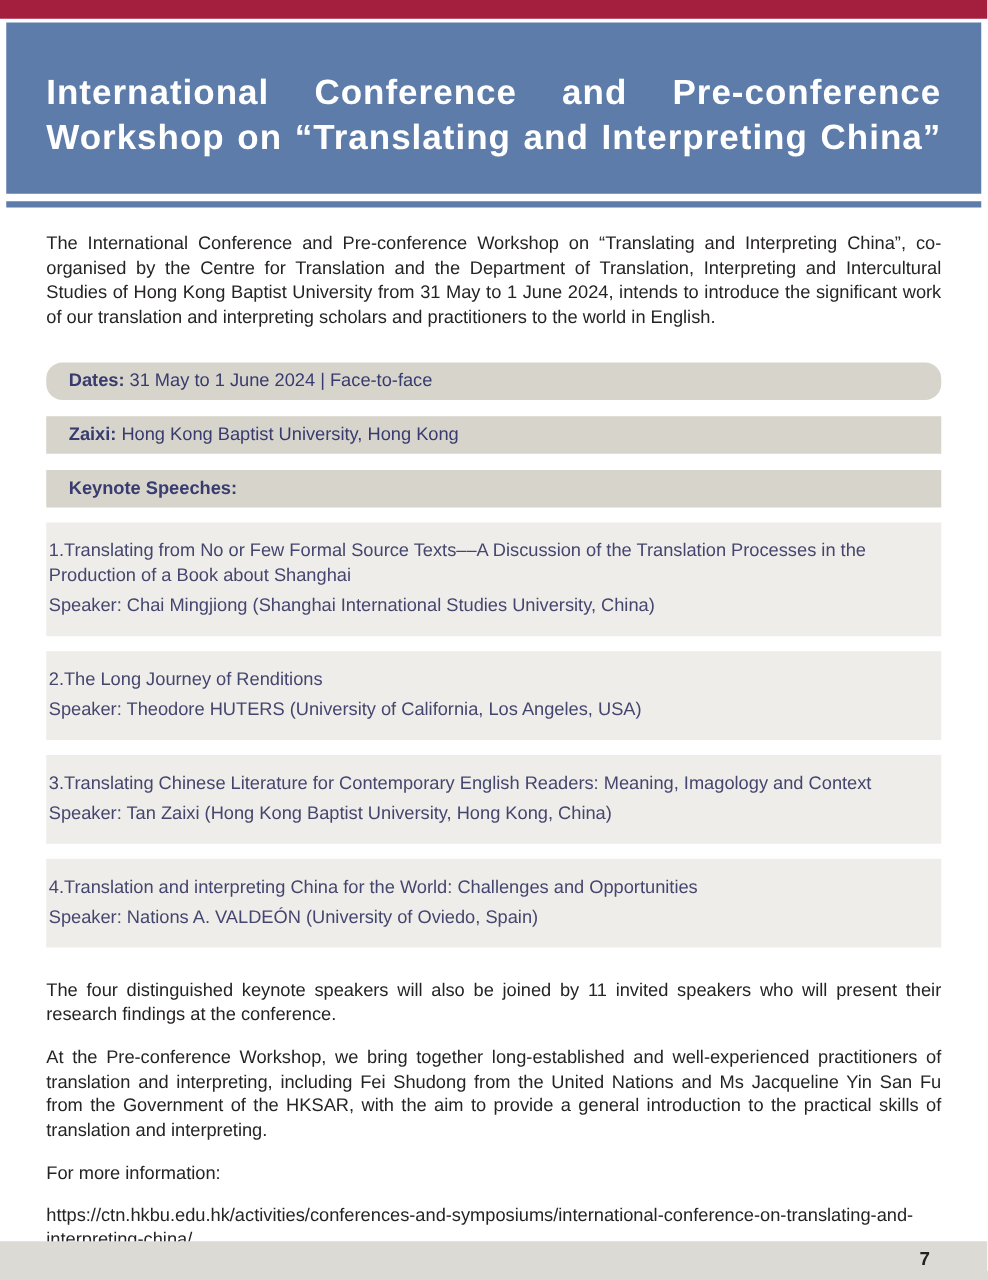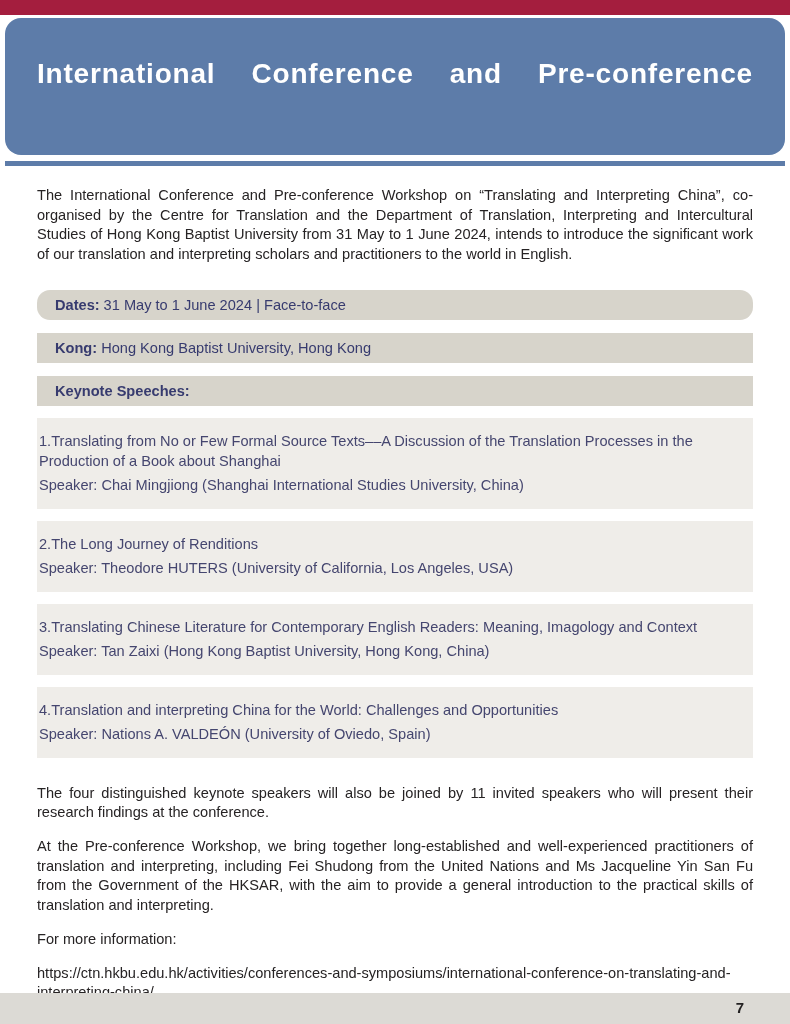--- a/index.html
+++ b/index.html
@@ -12,21 +12,20 @@
   }
   .topbar{
     height:15px;background:#a41e3e;width:790px;
   }
   .header{
     margin:3px 5px 0 5px;
     background:#5d7ca9;
     height:137px;
     box-sizing:border-box;
     padding:38px 32px 0 32px;
-    border-radius:16px;
   }
   .title-line{
     color:#ffffff;
     font-weight:bold;
     font-size:28px;
     line-height:36px;
     letter-spacing:0.8px;
     text-align:justify;
     text-align-last:justify;
     white-space:normal;
@@ -93,34 +92,35 @@
     color:#232122;
   }
 </style>
 </head>
 <body>
 
 <div class="topbar"></div>
 
 <div class="header">
   <div class="title-line">International Conference and Pre-conference</div>
+  <div class="title-line">Workshop on “Translating and Interpreting China”</div>
 </div>
 
 <div class="header-rule"></div>
 
 <div class="content">
 
   <p class="intro">The International Conference and Pre-conference Workshop on “Translating and Interpreting China”, co-organised by the Centre for Translation and the Department of Translation, Interpreting and Intercultural Studies of Hong Kong Baptist University from 31 May to 1 June 2024, intends to introduce the significant work of our translation and interpreting scholars and practitioners to the world in English.</p>
 
   <div class="bar">
     <span class="bar-label">Dates:</span><span class="bar-value">31 May to 1 June 2024 | Face-to-face</span>
   </div>
 
   <div class="bar">
-    <span class="bar-label">Kong:</span><span class="bar-value">Hong Kong Baptist University, Hong Kong</span>
+    <span class="bar-label">Zaixi:</span><span class="bar-value">Hong Kong Baptist University, Hong Kong</span>
   </div>
 
   <div class="bar">
     <span class="bar-label">Keynote Speeches:</span>
   </div>
 
   <div class="kbox">
     <div class="ktitle">1.Translating from No or Few Formal Source Texts––A Discussion of the Translation Processes in the Production of a Book about Shanghai</div>
     <div class="speaker">Speaker: Chai Mingjiong (Shanghai International Studies University, China)</div>
   </div>

